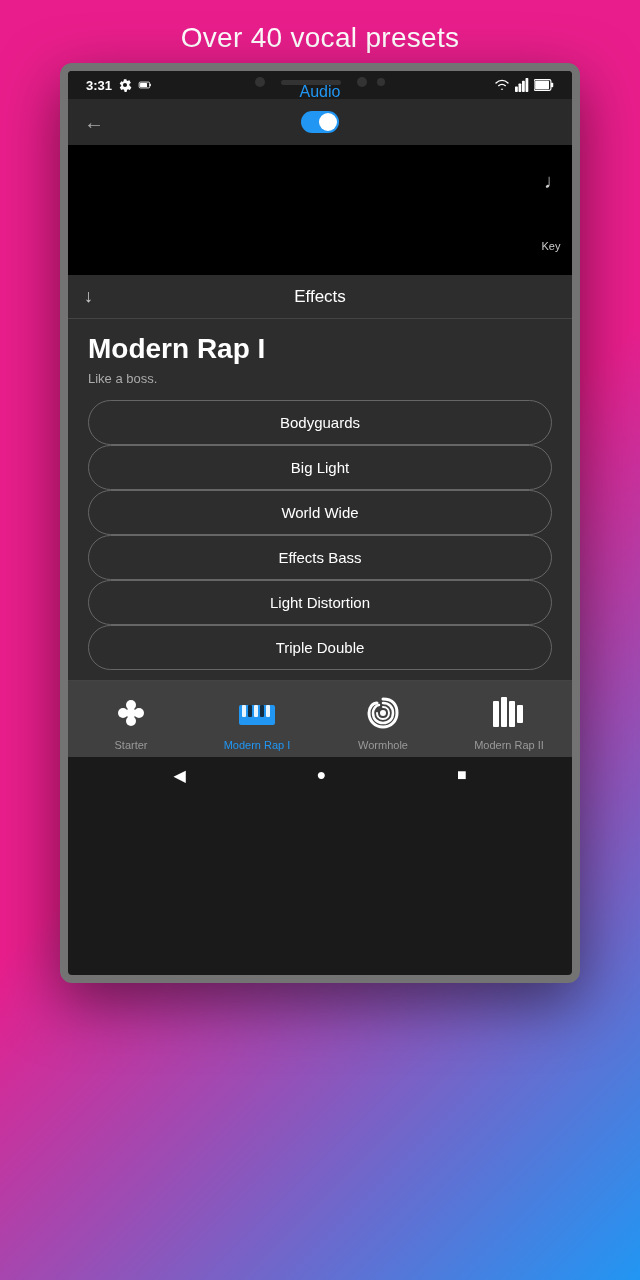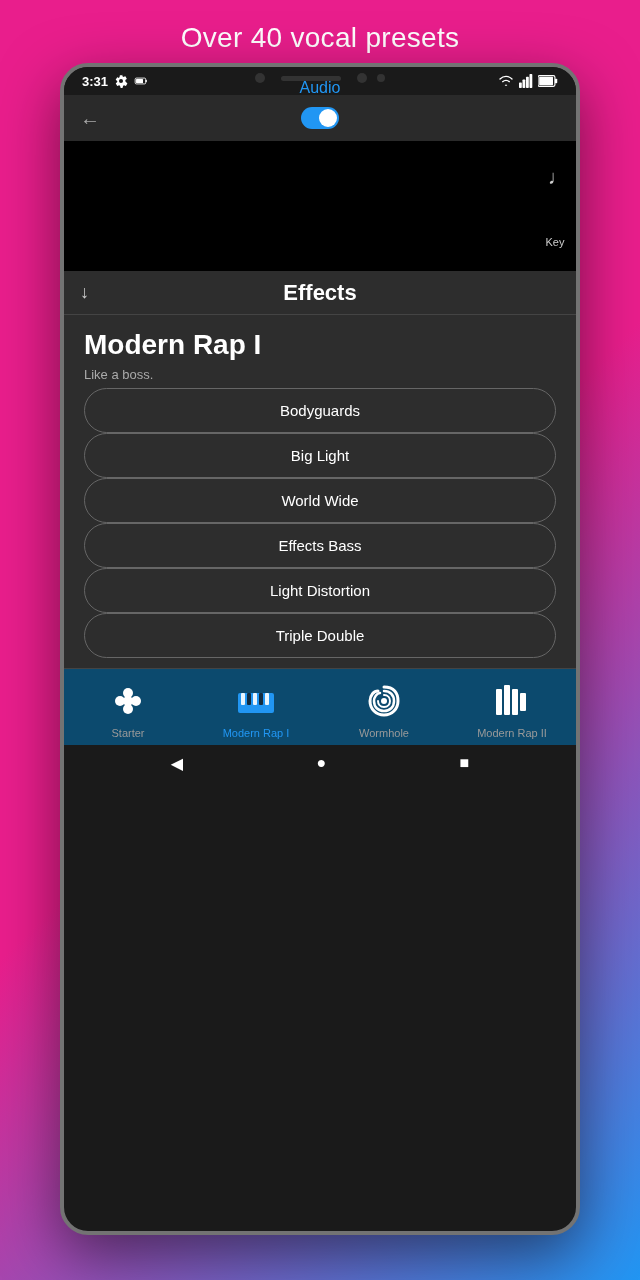--- a/index.html
+++ b/index.html
@@ -18,24 +18,24 @@
       color: white;
       font-size: 28px;
       font-weight: 400;
       text-align: center;
       padding: 22px 20px 9px;
       letter-spacing: 0.3px;
     }
 
     .phone-wrapper {
       width: 520px;
-      height: 1172px;
+      height: 920px;
       background: #1a1a1a;
-      border-radius: 28px;
-      border: 4px solid #737373;
+      border-radius: 12px;
+      border: 8px solid #737373;
       position: relative;
       overflow: hidden;
       box-shadow: 0 20px 60px rgba(0,0,0,0.5);
     }
 
     .camera-notch {
       position: absolute;
       top: 6px;
       left: 50%;
       transform: translateX(-50%);
@@ -159,22 +159,22 @@
       height: 44px;
       background: #2d2d2d;
       display: flex;
       align-items: center;
       justify-content: center;
       position: relative;
       border-bottom: 1px solid #444;
     }
     .effects-title {
       color: white;
-      font-size: 22px;
-      font-weight: 700;
+      font-size: 17px;
+      font-weight: 400;
     }
     .down-arrow {
       position: absolute;
       left: 16px;
       color: #ccc;
       font-size: 18px;
     }
 
     
     .preset-content {
@@ -183,41 +183,41 @@
     }
     .preset-name {
       color: white;
       font-size: 28px;
       font-weight: 700;
       margin-bottom: 6px;
     }
     .preset-desc {
       color: #aaa;
       font-size: 13px;
-      margin-bottom: 6px;
+      margin-bottom: 14px;
     }
 
     
     .effect-button {
       width: 100%;
       padding: 13px 16px;
       margin-bottom: 0;
       background: transparent;
       border: 1.5px solid #666;
       border-radius: 24px;
       color: white;
       font-size: 15px;
       text-align: center;
       cursor: pointer;
     }
 
     
     .bottom-nav {
       width: 100%;
-      background: #0c4a6e;
+      background: #404040;
       border-top: 1px solid #444;
       padding: 10px 0 6px;
     }
     .nav-items {
       display: flex;
       justify-content: space-around;
       align-items: flex-start;
     }
     .nav-item {
       display: flex;

